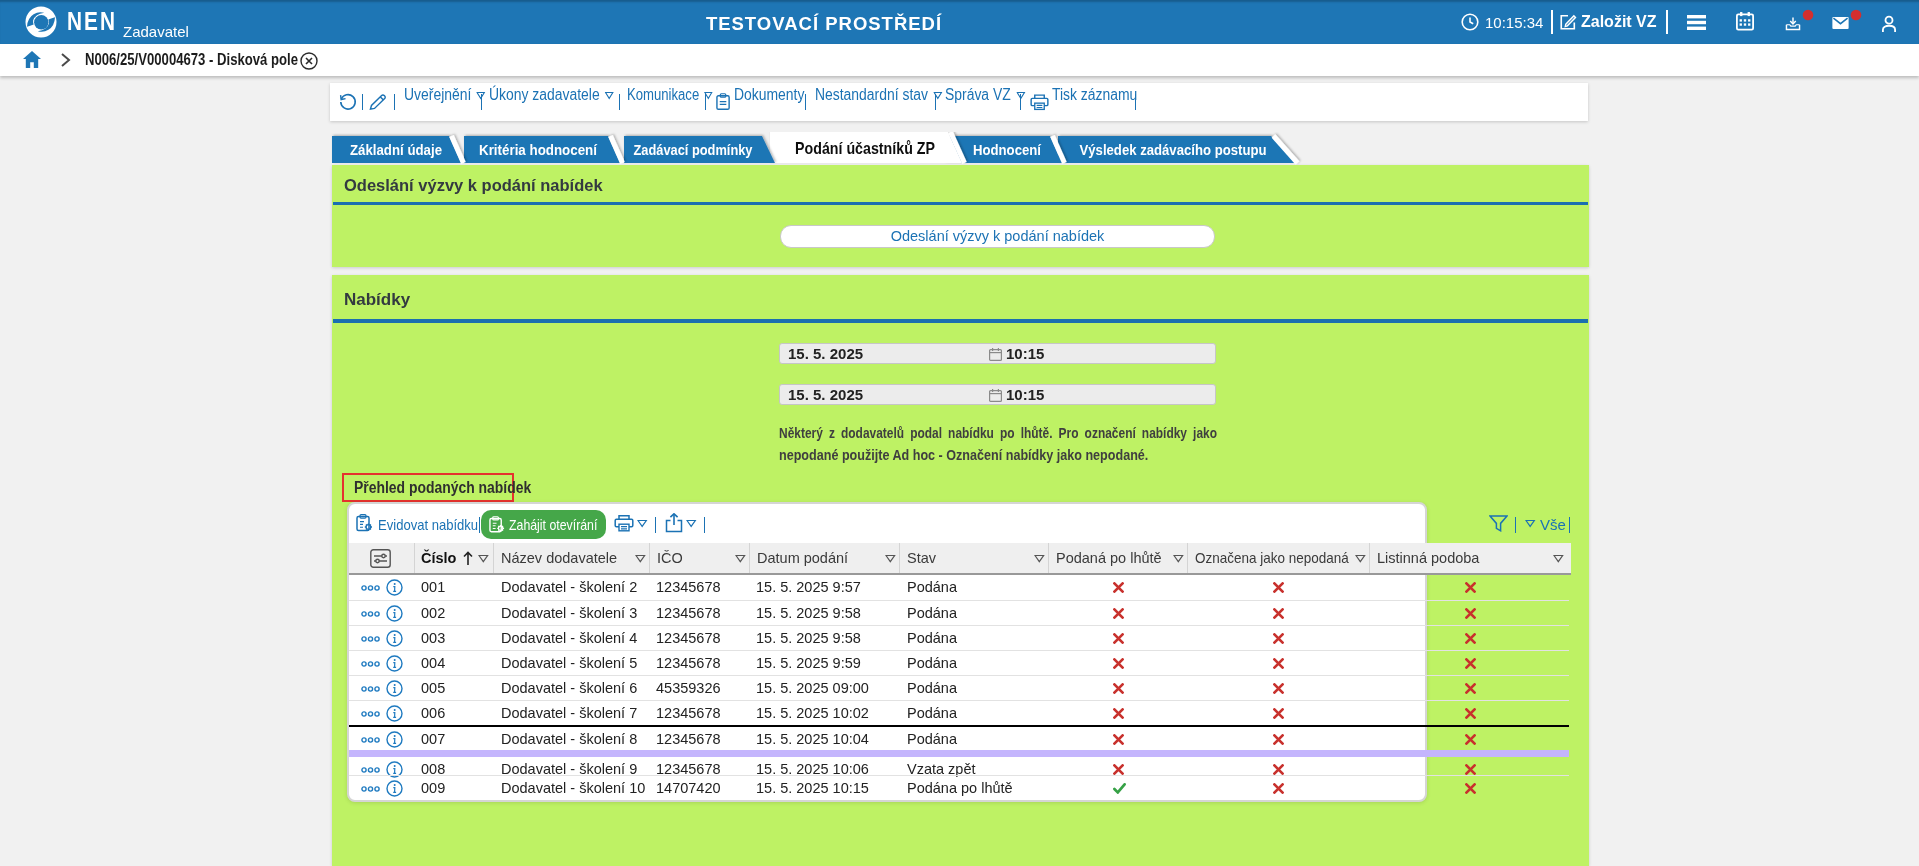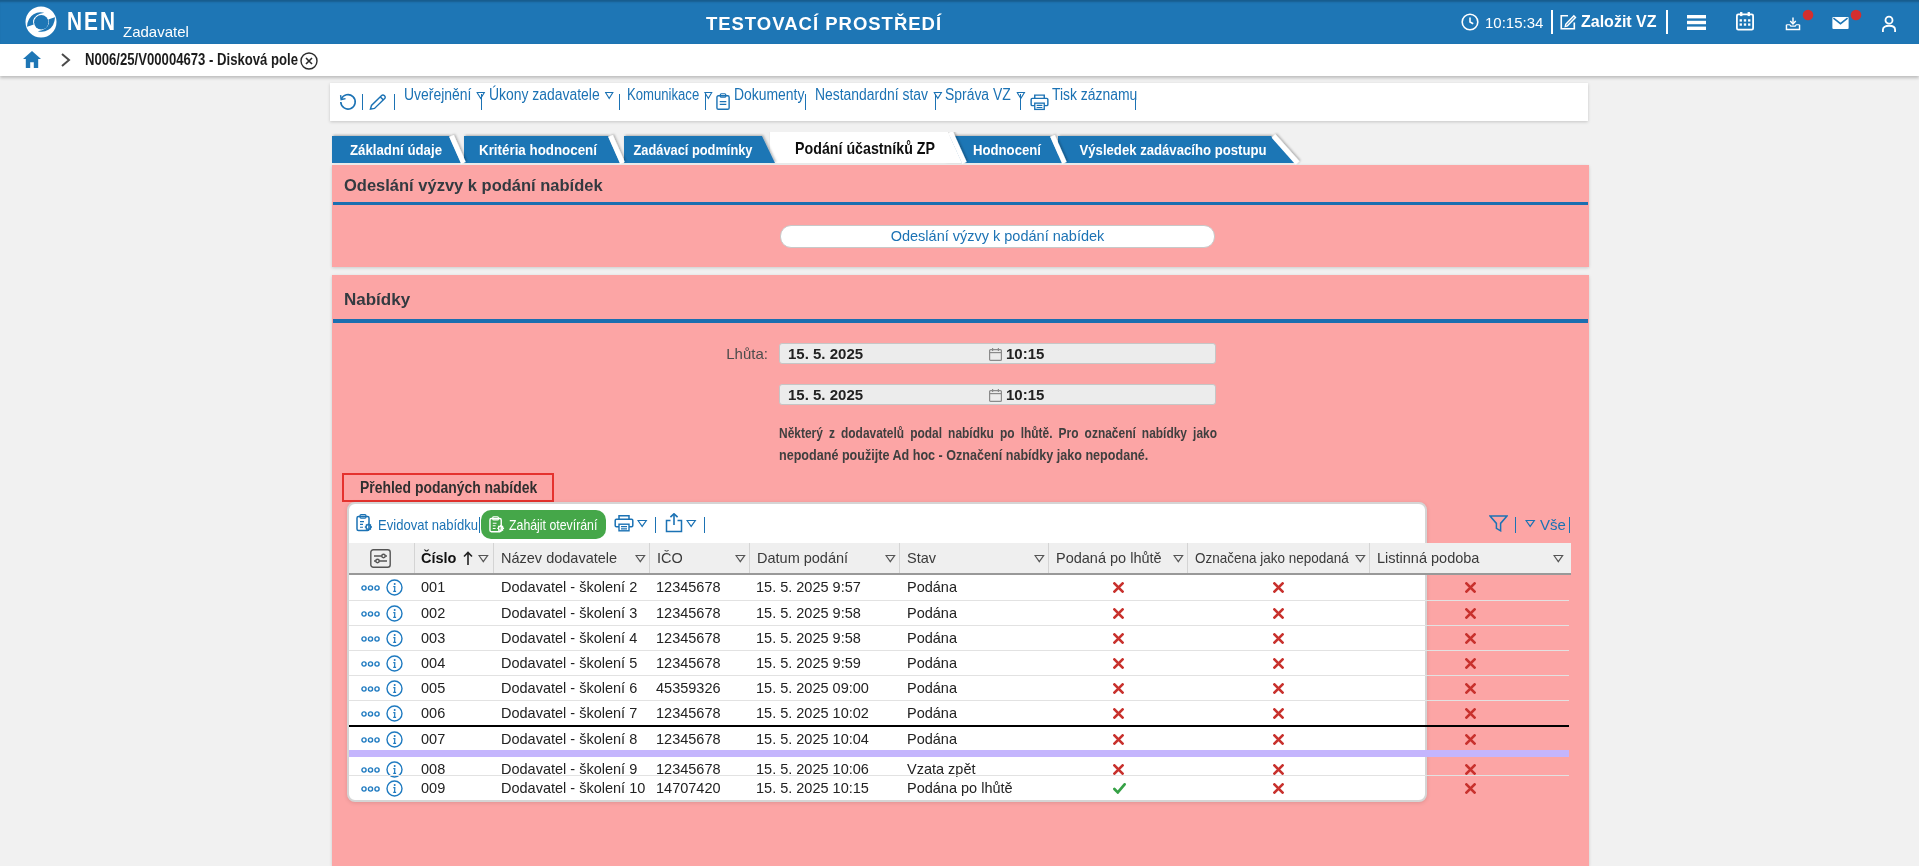--- a/index.html
+++ b/index.html
@@ -18,30 +18,30 @@
 
 .crumb{position:absolute;left:0;top:44px;width:1919px;height:32px;background:#fff;box-shadow:0 2px 3px rgba(0,0,0,.22)}
 .crumbtitle{position:absolute;left:85px;top:7px;font-size:16px;font-weight:bold;color:#1c1c1c;white-space:nowrap;transform:scaleX(.82);transform-origin:0 50%}
 
 .toolcard{position:absolute;left:330px;top:83px;width:1258px;height:38px;background:#fff;box-shadow:0 1px 3px rgba(0,0,0,.18)}
 .titem{position:absolute;top:0;height:24px;display:flex;align-items:center;color:#1b72b4;font-size:16px;white-space:nowrap}
 .tsep{position:absolute;top:11px;width:1px;height:16px;background:#1b72b4}
 .dtri{display:inline-block;margin-left:6px}
 .cnd{display:inline-flex;align-items:center;transform:scaleX(.87);transform-origin:0 50%;white-space:nowrap}
 
-.card{position:absolute;background:#fca5a5;box-shadow:0 1px 3px rgba(0,0,0,.16)}
+.card{position:absolute;background:#bef264;box-shadow:0 1px 3px rgba(0,0,0,.16)}
 .sectitle{position:absolute;left:12px;font-size:16.5px;font-weight:bold;color:#333a40;white-space:nowrap}
 .secline{position:absolute;left:1px;right:1px;height:3px;background:#1b6fb0}
 .obtn{position:absolute;left:448px;top:60px;width:435px;height:23px;border:1px solid #c8c8c8;border-radius:11px;background:#fff;color:#1b72b4;font-size:14.5px;text-align:center;line-height:21px}
 .flabel{position:absolute;width:436px;text-align:right;font-size:15px;color:#4c4c4c;line-height:21px}
 .finput{position:absolute;left:447px;width:437px;height:21px;background:#ececec;border:1px solid #c6c6c6;border-radius:3px;font-size:15px;font-weight:bold;color:#222;line-height:19px}
 .finput .dt{position:absolute;left:8px;top:0}
 .finput .tm{position:absolute;left:226px;top:0}
 .warn{position:absolute;left:447px;width:438px;font-size:14.3px;font-weight:bold;color:#3f3f3f;line-height:22px}
-.prehled{position:absolute;left:10px;top:198px;width:212px;height:29px;border:2px solid #e5322e;padding:0 0 0 16px;line-height:26px;font-size:16px;font-weight:bold;color:#2f2f2f;white-space:nowrap}
+.prehled{position:absolute;left:10px;top:198px;width:172px;height:29px;border:2px solid #e5322e;padding:0 0 0 10px;line-height:26px;font-size:16px;font-weight:bold;color:#2f2f2f;white-space:nowrap}
 
 .twrap{position:absolute;left:15px;top:227px;width:1080px;height:300px;border:2px solid #d5d5d5;border-radius:8px;background:#fff;box-shadow:0 1px 4px rgba(0,0,0,.12)}
 .ttool{position:absolute;left:0;top:0;width:100%;height:41px}
 .ttool .it{position:absolute;display:flex;align-items:center;height:41px;color:#1b72b4;font-size:15px;white-space:nowrap}
 .gbtn{position:absolute;left:132px;top:6px;width:125px;height:29px;border-radius:10px;background:#45a749;color:#fff;font-size:14.5px;display:flex;align-items:center;padding:0 0 0 8px}
 .thead{position:absolute;left:0;top:39px;width:1222px;height:32px;background:#efefef;border-bottom:2px solid #999;font-size:14.5px;color:#3a3a3a}
 .thead .hc{position:absolute;top:0;height:30px;line-height:30px;white-space:nowrap}
 .vsep{position:absolute;top:0;width:1px;height:30px;background:#d4d4d4}
 .trow{position:absolute;left:0;width:1220px;height:25px;font-size:14.5px;color:#222}
 .trow .c{position:absolute;top:0;height:25px;line-height:24px;white-space:nowrap}
@@ -270,21 +270,20 @@
 
 <div class="card" style="left:332px;top:165px;width:1257px;height:102px">
   <div class="sectitle" style="top:11px">Odeslání výzvy k podání nabídek</div>
   <div class="secline" style="top:37px"></div>
   <div class="obtn">Odeslání výzvy k podání nabídek</div>
 </div>
 
 <div class="card" style="left:332px;top:275px;width:1257px;height:591px">
   <div class="sectitle" style="top:15px;font-size:17px">Nabídky</div>
   <div class="secline" style="top:44px;height:3.5px"></div>
-  <div class="flabel" style="top:68px">Lhůta:</div>
   <div class="finput" style="top:68px">
     <span class="dt">15. 5. 2025</span>
     <svg class="abs" style="left:209px;top:4px" width="13" height="13" viewBox="0 0 13 13" fill="none" stroke="#8a8a8a" stroke-width="1.2">
       <rect x="0.6" y="1.6" width="11.8" height="10.8" rx="1"></rect>
         <path d="M0.6 4.6 H12.4"></path>
         <path d="M3.6 0 V3 M9.4 0 V3"></path>
     </svg>
     <span class="tm">10:15</span>
   </div>
   <div class="finput" style="top:109px">

